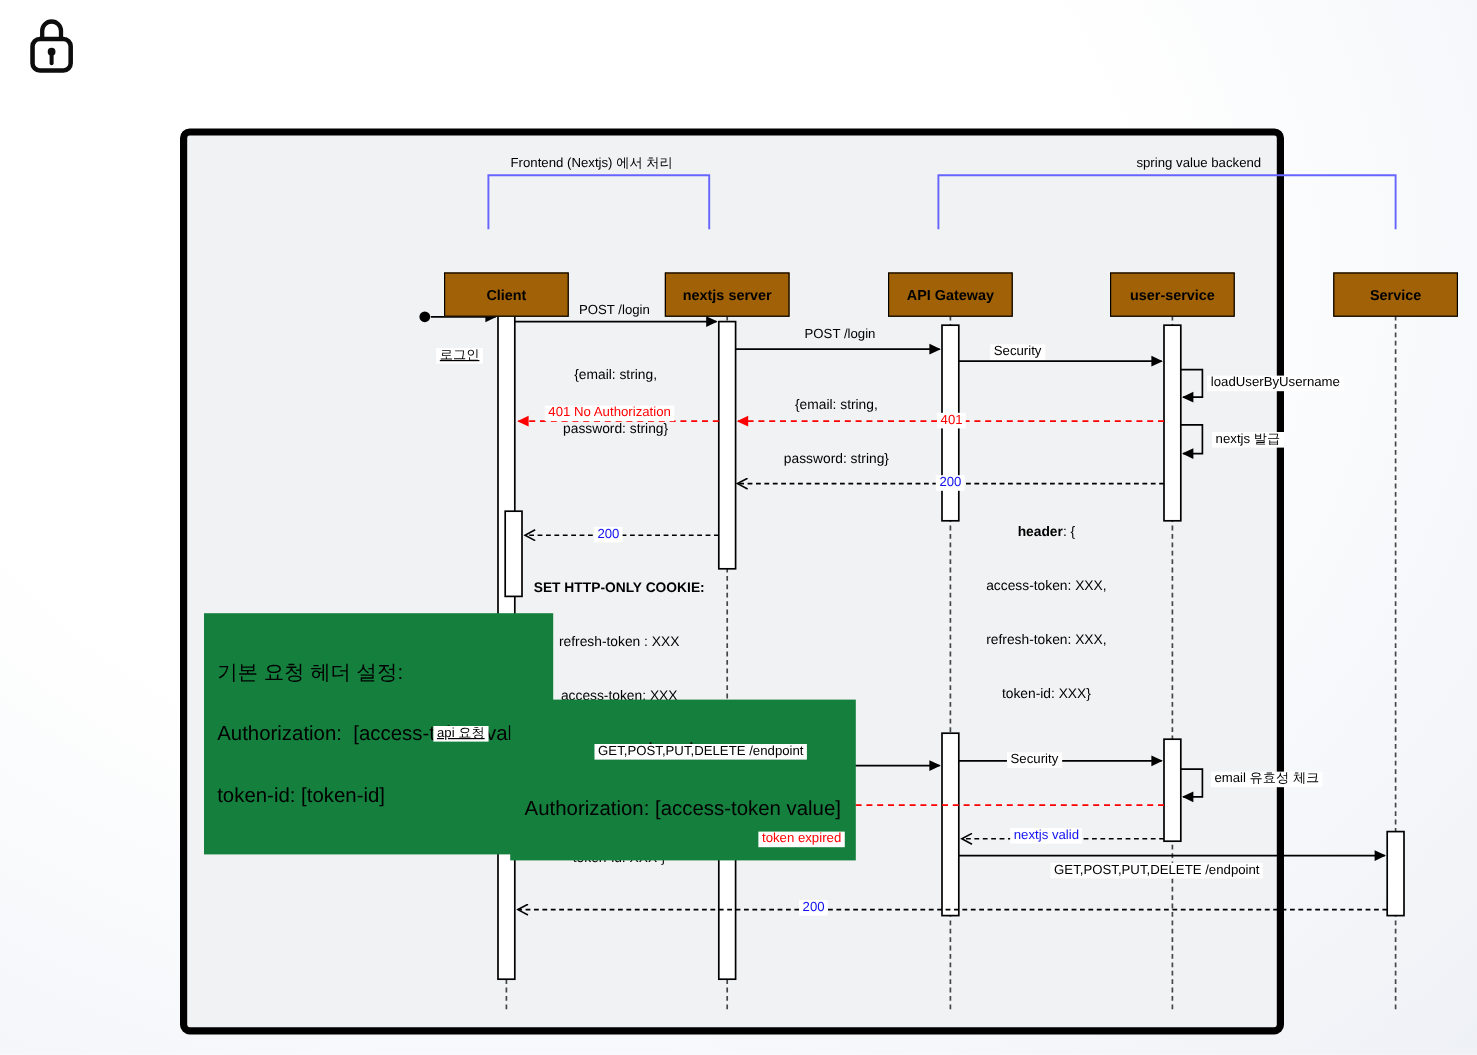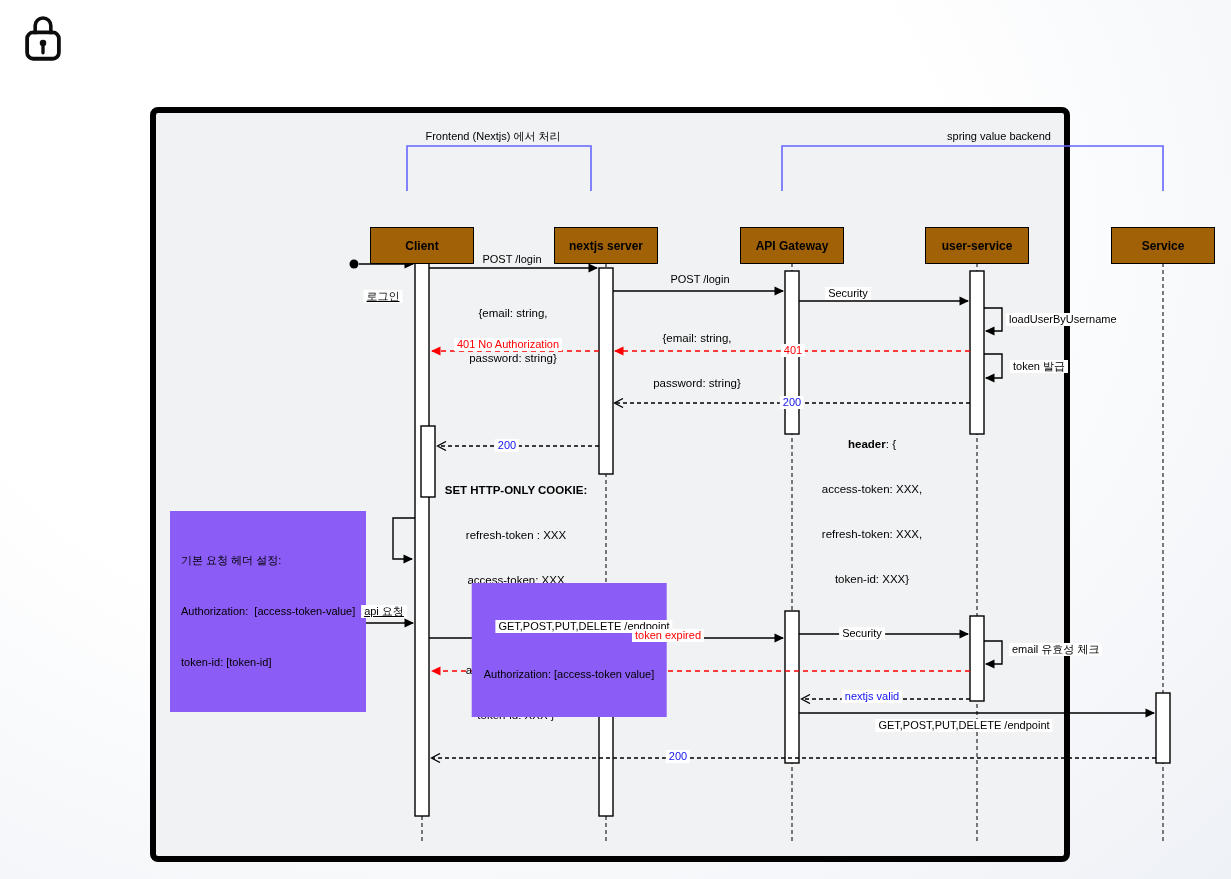--- a/index.html
+++ b/index.html
@@ -36,22 +36,22 @@
   .lbl.leftal { transform:none; }
   .bgw { background:#fff; padding:0 3px; }
   .red { color:#ff0000; }
   .blue { color:#1212f0; }
   .ul { text-decoration:underline; }
   .note-center {
     position:absolute; transform:translateX(-50%); text-align:center;
     font-size:11.5px; line-height:15px; color:#000; white-space:pre;
   }
   .note-box {
-    position:absolute; background:#8b5cf6; color:#000;
-    font-size:11px; line-height:17px; padding:7px 11px; white-space:pre;
+    position:absolute; background:#15803d; color:#000;
+    font-size:17px; line-height:17px; padding:7px 11px; white-space:pre;
   }
   .note-box.centered { transform:translateX(-50%); text-align:center; line-height:16px; padding:3px 12px; }
   b { font-weight:bold; }
 </style>
 </head>
 <body>
 
 <div class="title-row">
   <svg width="42" height="47" viewBox="0 0 36 42">
     <path d="M11,18 V10.5 a7,7 0 0 1 14,0 V18" fill="none" stroke="#0d0d0d" stroke-width="3.2"></path>
@@ -164,21 +164,21 @@
   </div>
   <div class="lbl" style="left:544px; top:160px;">POST /login</div>
   <div class="note-center" style="left:541px; top:188px;">
     <div>{email: string,</div>
     <div>password: string}</div>
   </div>
   <div class="lbl bgw" style="left:692px; top:174px;">Security</div>
   <div class="lbl bgw leftal" style="left:850px; top:200px;text-align:right;">loadUserByUsername</div>
   <div class="lbl bgw red" style="left:352px; top:225px;">401 No Authorization</div>
   <div class="lbl bgw red" style="left:637px; top:231px;">401</div>
-  <div class="lbl bgw leftal" style="left:854px; top:247px;">token 발급</div>
+  <div class="lbl bgw leftal" style="left:854px; top:247px;">nextjs 발급</div>
   <div class="lbl bgw blue" style="left:636px; top:283px;">200</div>
 
   <div class="note-center" style="left:716px; top:294px;">
     <div><b>header</b><span>: {</span></div>
     <div>access-token: XXX,</div>
     <div>refresh-token: XXX,</div>
     <div>token-id: XXX}</div>
   </div>
 
   <div class="lbl bgw blue" style="left:351px; top:326px;">200</div>
@@ -201,18 +201,18 @@
   <div class="lbl bgw ul" style="left:228px; top:492px;">api 요청</div>
 
   <div class="note-box centered" style="left:413px; top:470px;">
     <div>header:</div>
     <div>Authorization: [access-token value]</div>
   </div>
 
   <div class="lbl bgw" style="left:428px; top:507px;">GET,POST,PUT,DELETE /endpoint</div>
   <div class="lbl bgw" style="left:706px; top:514px;">Security</div>
   <div class="lbl bgw leftal" style="left:853px; top:530px;">email 유효성 체크</div>
-  <div class="lbl bgw red" style="left:512px; top:516px;text-align:center;">token expired</div>
+  <div class="lbl bgw red" style="left:512px; top:580px;text-align:center;">token expired</div>
   <div class="lbl bgw blue" style="left:716px; top:577px;">nextjs valid</div>
   <div class="lbl bgw" style="left:808px; top:606px;">GET,POST,PUT,DELETE /endpoint</div>
   <div class="lbl bgw blue" style="left:522px; top:637px;">200</div>
 
 </div>
 
 </body></html>

